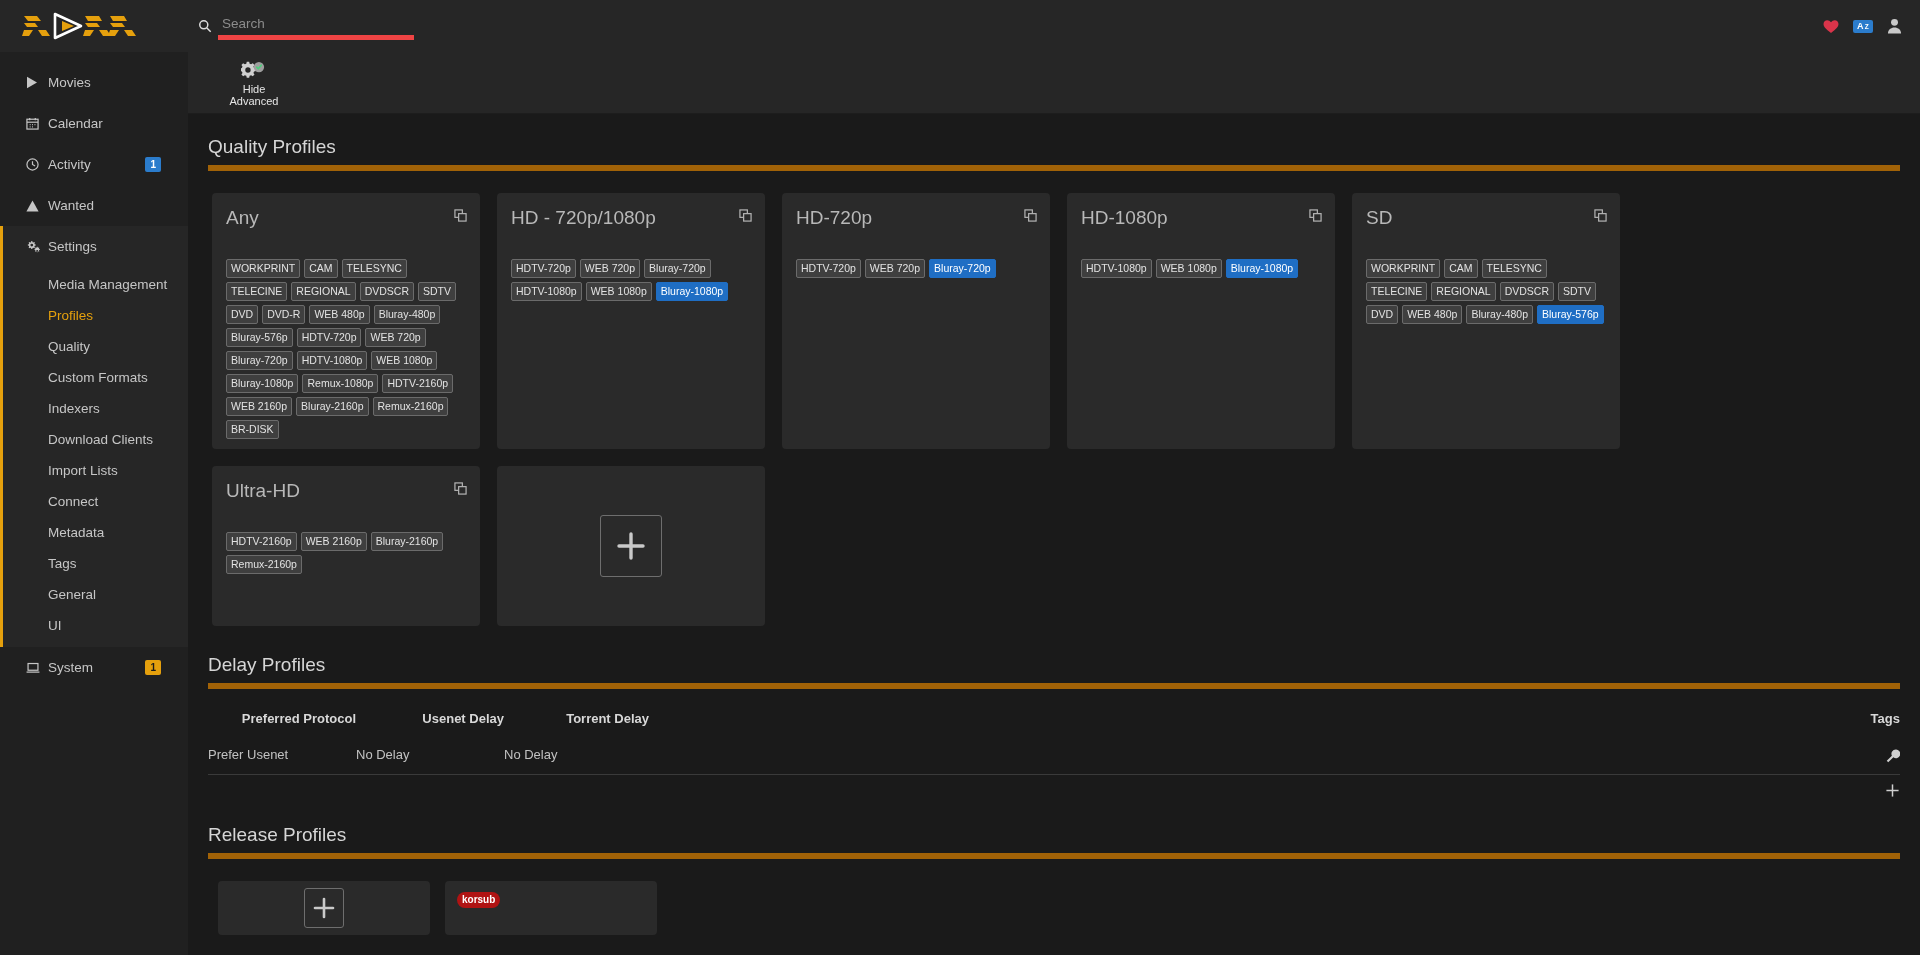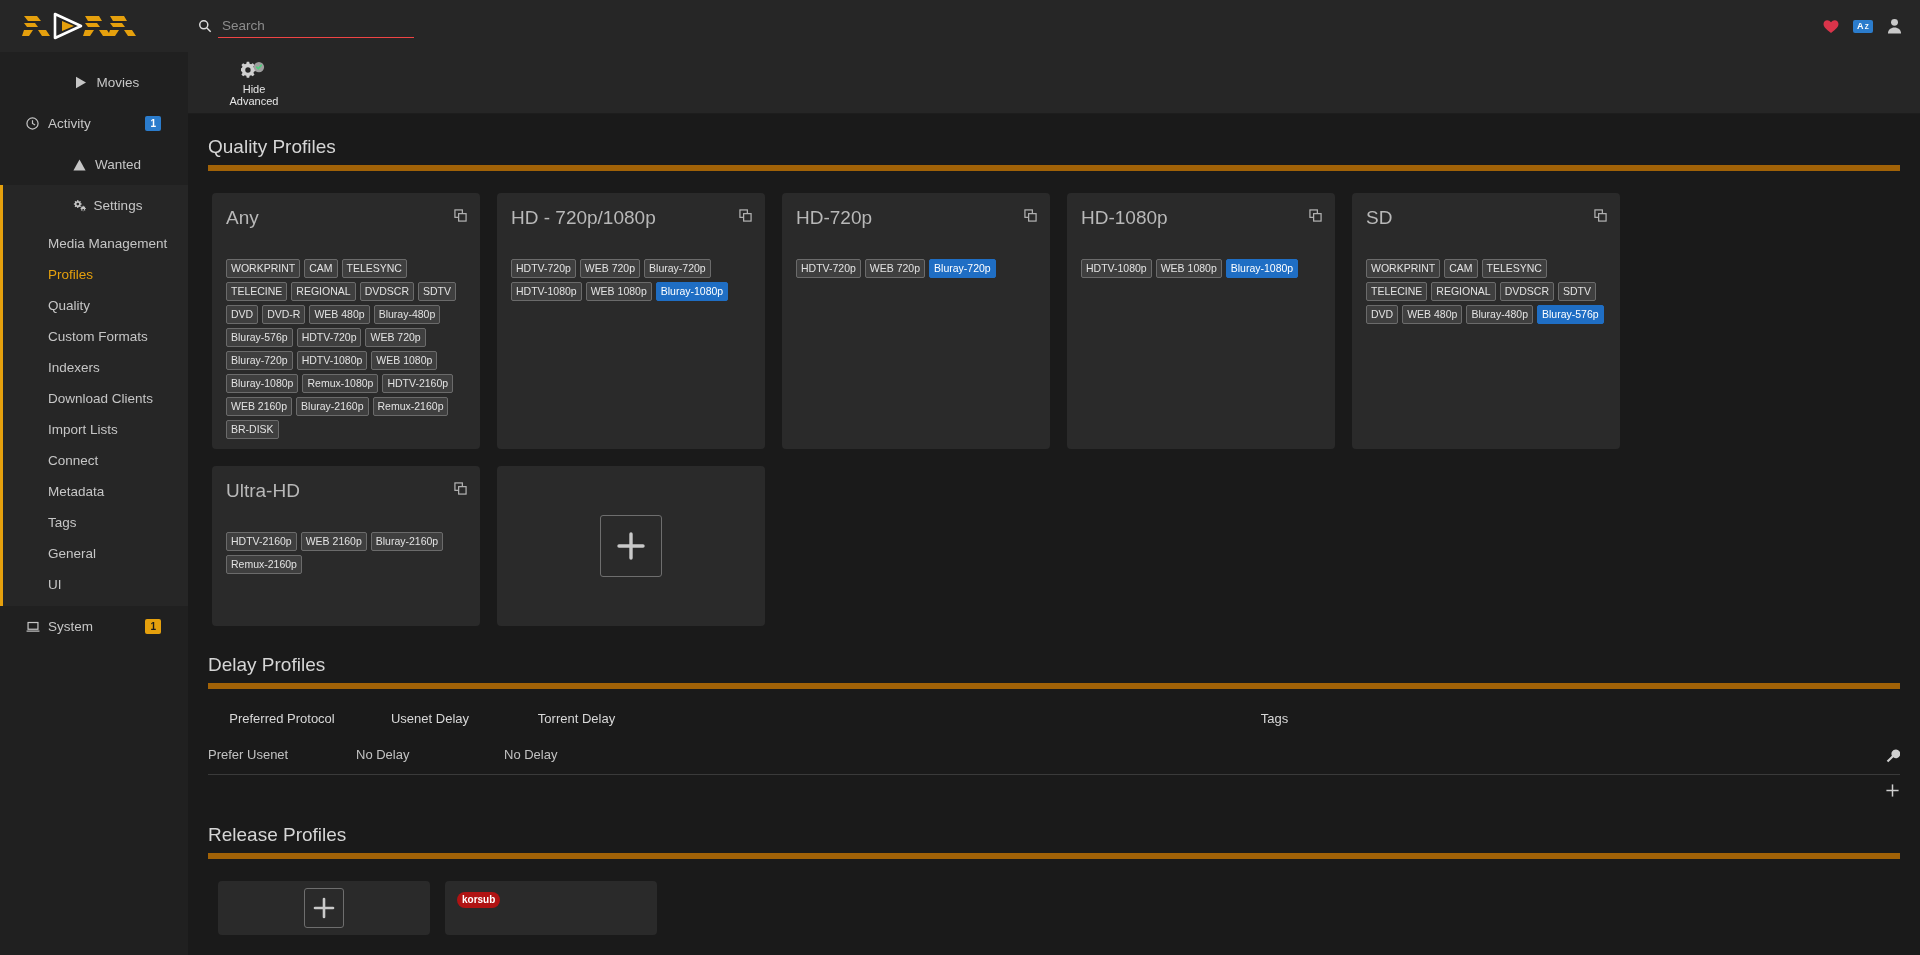--- a/index.html
+++ b/index.html
@@ -32,21 +32,21 @@
     height: 52px;
   }
   .search-icon-box {
     width: 26px; display: flex; align-items: center; justify-content: center;
     color: #ddd;
   }
   .search-input {
     width: 196px;
     background: transparent;
     border: none;
-    border-bottom: 1px solid #ef4444;
+    border-bottom: 5px solid #ef4444;
     color: #ddd;
     font-size: 13.5px;
     font-family: "Liberation Sans", sans-serif;
     padding: 3px 2px 4px 4px;
     outline: none;
   }
   .search-input::placeholder { color: #8c8c8c; }
 
   .header-right {
     margin-left: auto;
@@ -74,21 +74,20 @@
     overflow: hidden;
   }
   .nav-item {
     display: flex; align-items: center;
     height: 41px;
     padding-left: 26px;
     font-size: 13.5px;
     color: #c6c6c6;
     cursor: pointer;
     position: relative;
-    justify-content: center;
   }
   .nav-item .nav-ico {
     width: 22px; display: flex; align-items: center;
     color: #c6c6c6;
     flex-shrink: 0;
   }
   .nav-item.active {
     background: #262626;
     box-shadow: inset 3px 0 0 0 #e5a00d;
   }
@@ -215,22 +214,22 @@
 
   
   .delay-wrap { position: relative; }
   .delay-table {
     width: 100%;
     border-collapse: collapse;
     margin-top: 16px;
     font-size: 13px;
   }
   .delay-table th {
-    text-align: center;
-    font-weight: normal;
+    text-align: right;
+    font-weight: bold;
     color: #d8d8d8;
     padding: 6px 0 14px 0;
     font-size: 13px;
   }
   .delay-table td {
     color: #c2c2c2;
     padding: 7px 0 12px 0;
     border-bottom: 1px solid #3a3a3a;
   }
   .col-1 { width: 148px; }
@@ -334,20 +333,36 @@
 
   <div class="nav-item">
     <span class="nav-ico">
       <svg width="12" height="13" viewBox="0 0 12 13" fill="currentColor">
           <path d="M1 0.8 L11 6.5 L1 12.2 Z"></path>
         </svg>
     </span>
     <span>Movies</span>
   </div>
 
+  <div class="nav-item">
+    <span class="nav-ico">
+      <svg width="13" height="13" viewBox="0 0 14 14" fill="none" stroke="currentColor" stroke-width="1.3">
+        <rect x="1" y="2.4" width="12" height="10.6"></rect>
+          <line x1="1" y1="5.6" x2="13" y2="5.6"></line>
+        <line x1="4" y1="1" x2="4" y2="3.6"></line>
+          <line x1="10" y1="1" x2="10" y2="3.6"></line>
+        <line x1="4" y1="8.3" x2="4.9" y2="8.3"></line>
+          <line x1="6.6" y1="8.3" x2="7.5" y2="8.3"></line>
+        <line x1="9.2" y1="8.3" x2="10.1" y2="8.3"></line>
+          <line x1="4" y1="10.7" x2="4.9" y2="10.7"></line>
+        <line x1="6.6" y1="10.7" x2="7.5" y2="10.7"></line>
+      </svg>
+    </span>
+    <span>Calendar</span>
+  </div>
 
   <div class="nav-item">
     <span class="nav-ico">
       <svg width="13" height="13" viewBox="0 0 14 14" fill="none" stroke="currentColor" stroke-width="1.3">
         <circle cx="7" cy="7" r="6"></circle>
           <polyline points="7,3.4 7,7 9.8,8.6"></polyline>
       </svg>
     </span>
     <span>Activity</span>
     <span class="nav-badge badge-info">1</span>

